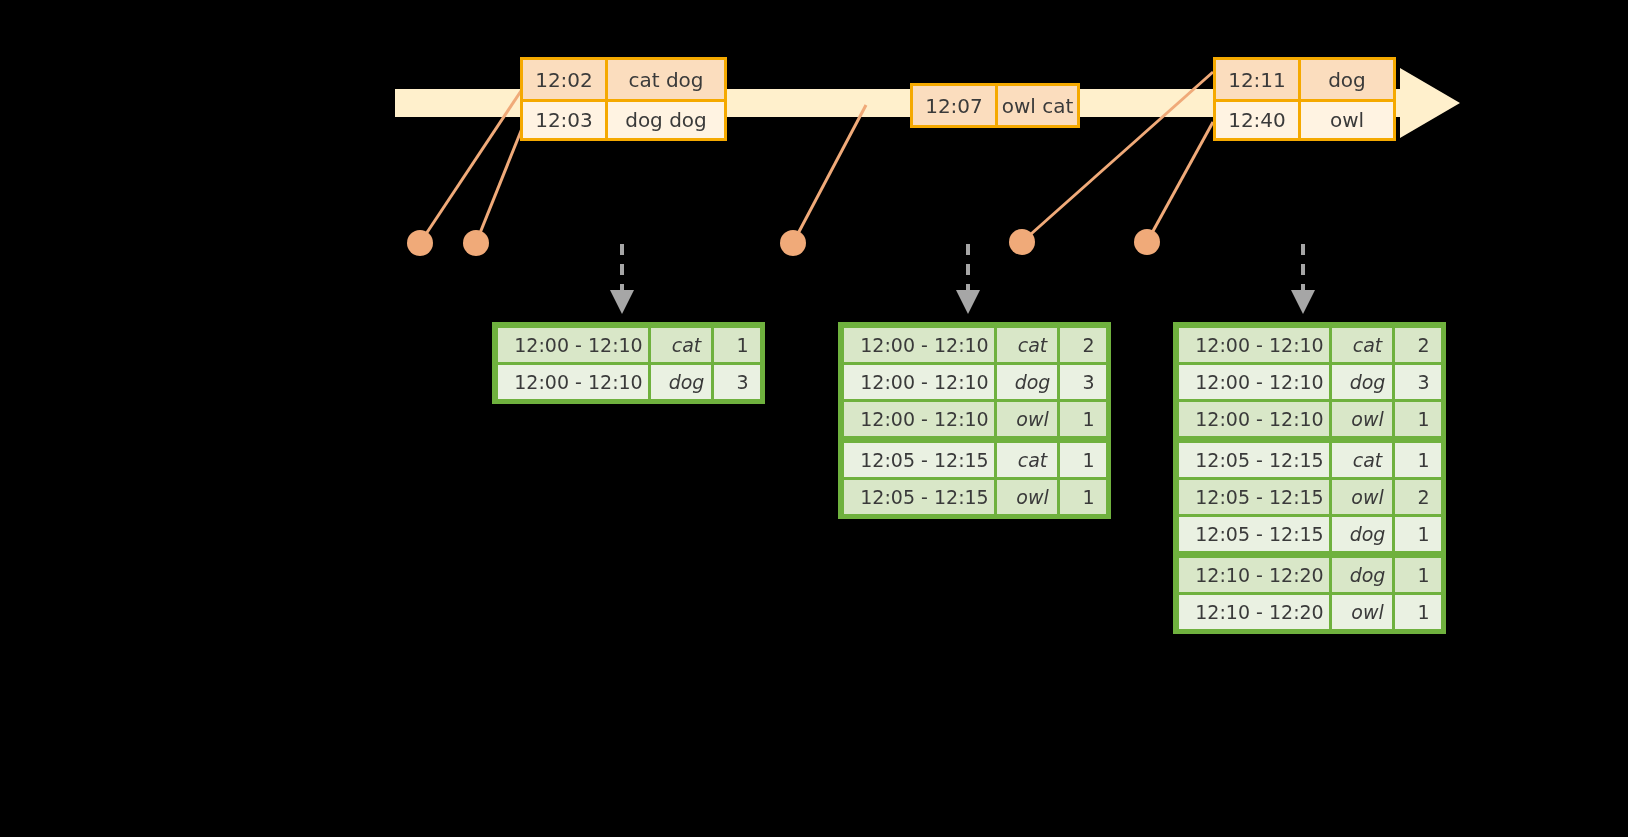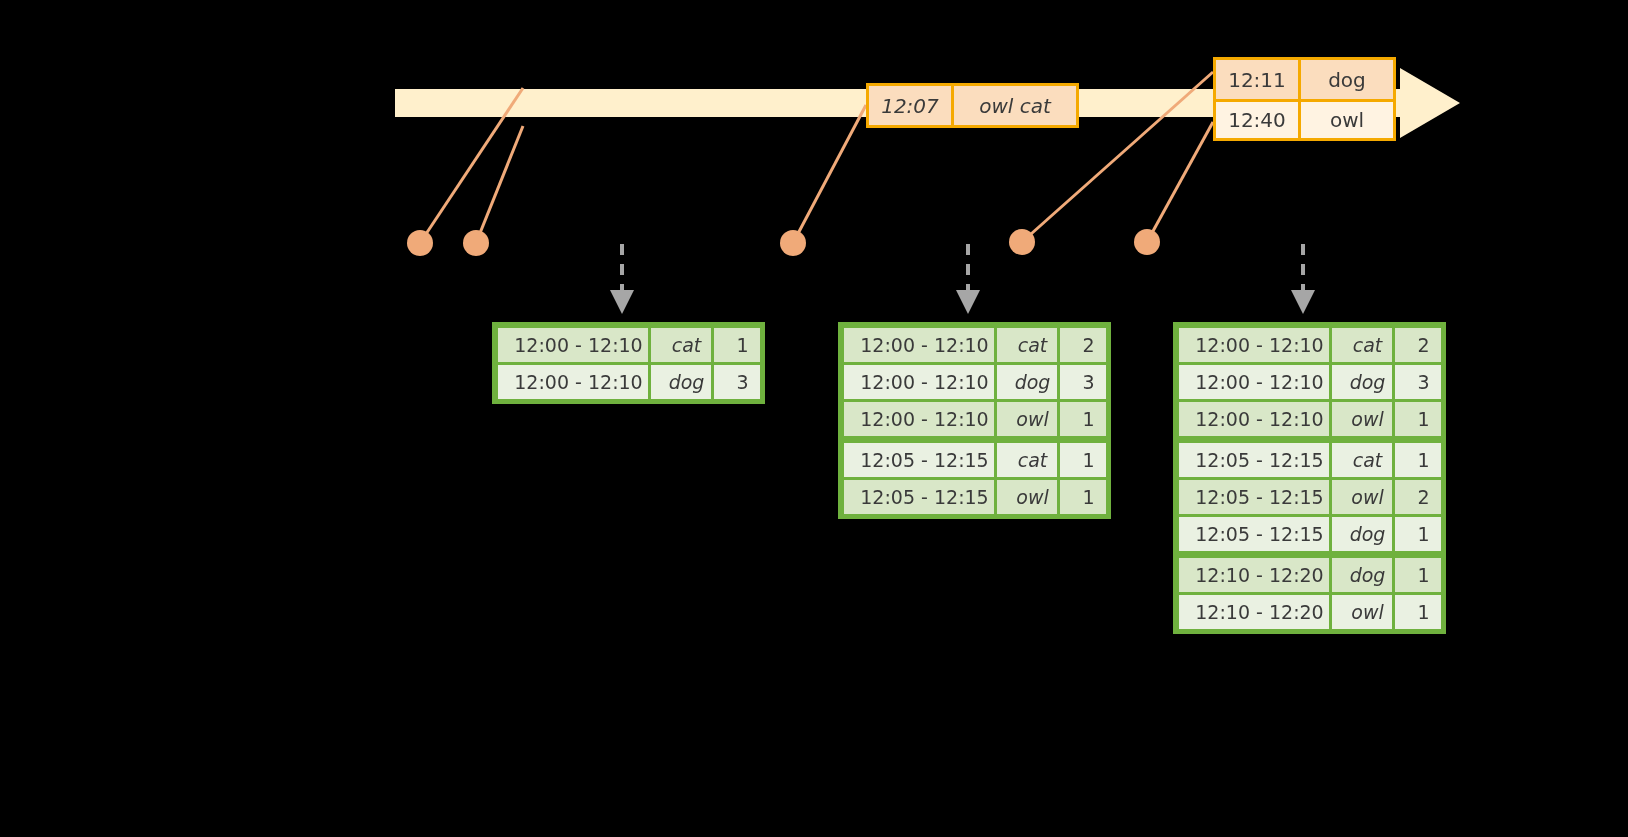--- a/index.html
+++ b/index.html
@@ -107,22 +107,32 @@
       <polygon points="610,290 634,290 622,314" fill="#A6A6A6" stroke="none"></polygon>
 
       <line x1="968" y1="244" x2="968" y2="290" stroke-dasharray="11,9"></line>
       <polygon points="956,290 980,290 968,314" fill="#A6A6A6" stroke="none"></polygon>
 
       <line x1="1303" y1="244" x2="1303" y2="290" stroke-dasharray="11,9"></line>
       <polygon points="1291,290 1315,290 1303,314" fill="#A6A6A6" stroke="none"></polygon>
     </g>
   </svg>
 
-
-  <div class="event-box" id="event-box-2" style="left:866px;top:83px;width:213px;font-style:italic;">
+  <div class="event-box" id="event-box-1" style="left:520px;top:57px;width:207px;">
+    <div class="event-row shade-a">
+      <span class="ev-time">12:02</span>
+      <span class="ev-val">cat dog</span>
+    </div>
+    <div class="event-row shade-b">
+      <span class="ev-time">12:03</span>
+      <span class="ev-val">dog dog</span>
+    </div>
+  </div>
+
+  <div class="event-box" id="event-box-2" style="left:910px;top:83px;width:170px;">
     <div class="event-row shade-a">
       <span class="ev-time">12:07</span>
       <span class="ev-val">owl cat</span>
     </div>
   </div>
 
   <div class="event-box" id="event-box-3" style="left:1213px;top:57px;width:183px;text-align:center;">
     <div class="event-row shade-a">
       <span class="ev-time">12:11</span>
       <span class="ev-val">dog</span>

